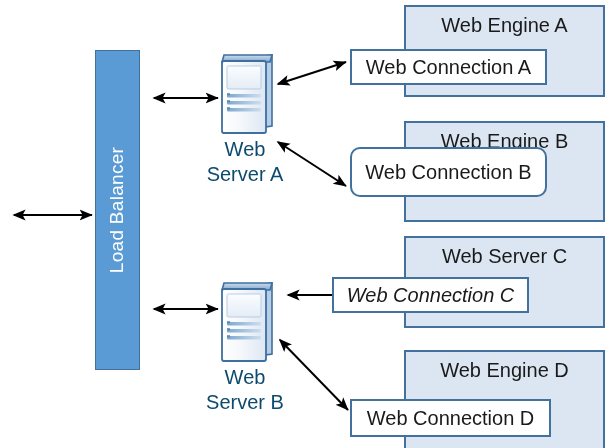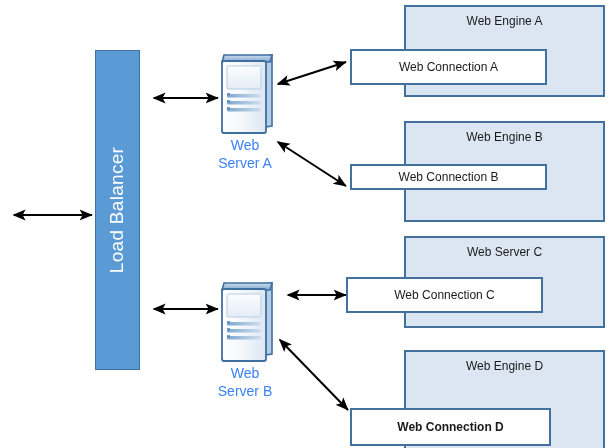--- a/index.html
+++ b/index.html
@@ -57,65 +57,65 @@
     font-size: 16px;
     color: #1a1a1a;
     line-height: 1.25;
   }
 
   
   .server-label {
     position: absolute;
     width: 110px;
     text-align: center;
-    font-size: 14px;
-    color: #3b82f6;
+    font-size: 20px;
+    color: #0c4a6e;
     line-height: 1.25;
   }
   .server-label.a { left: 190px; top: 137px; }
   .server-label.b { left: 190px; top: 365px; }
 
   
   .engine-box {
     position: absolute;
     background: #dce6f2;
     border: 2px solid #41719c;
     box-sizing: border-box;
   }
   .engine-label {
     position: absolute;
     left: 0;
     top: 7px;
     width: 100%;
     text-align: center;
-    font-size: 12px;
+    font-size: 20px;
     color: #1a1a1a;
   }
 
   .engine-a { left: 404px; top: 5px;   width: 201px; height: 92px; }
   .engine-b { left: 404px; top: 121px; width: 201px; height: 101px; }
   .engine-c { left: 404px; top: 236px; width: 201px; height: 92px; }
   .engine-d { left: 404px; top: 350px; width: 201px; height: 114px; }
 
   
   .conn-box {
     position: absolute;
     background: #ffffff;
     border: 2px solid #41719c;
     box-sizing: border-box;
     display: flex;
     align-items: center;
     justify-content: center;
-    font-size: 12px;
+    font-size: 20px;
     color: #1a1a1a;
   }
   .conn-a { left: 350px; top: 49px;  width: 197px; height: 36px; }
-  .conn-b { left: 350px; top: 164px; width: 197px; height: 26px; }
-  .conn-c { left: 346px; top: 277px; width: 197px; height: 36px; }
-  .conn-d { left: 350px; top: 408px; width: 201px; height: 38px; font-weight: bold; }
+  .conn-b { left: 350px; top: 147px; width: 197px; height: 50px; border-radius: 10px; }
+  .conn-c { left: 332px; top: 277px; width: 197px; height: 36px; font-style: italic; }
+  .conn-d { left: 350px; top: 399px; width: 201px; height: 38px; }
 </style>
 </head>
 <body>
 
 <div id="diagram">
 
   <svg class="svg-layer" viewBox="0 0 610 448">
     <defs>
       <marker id="arrowhead" markerWidth="7" markerHeight="7" refX="6.2" refY="3.1" orient="auto" markerUnits="strokeWidth">
         <path d="M0,0.4 L6.6,3.1 L0,5.8 L1.5,3.1 Z" fill="#000000"></path>

